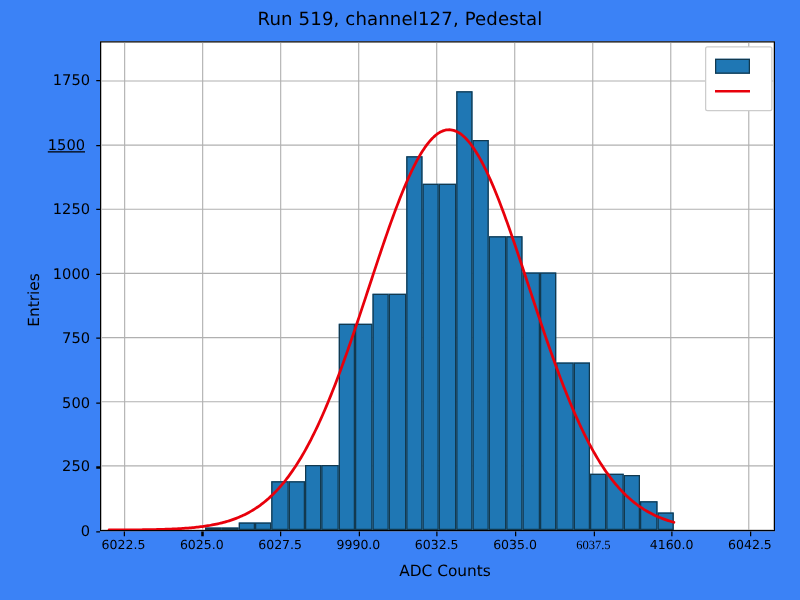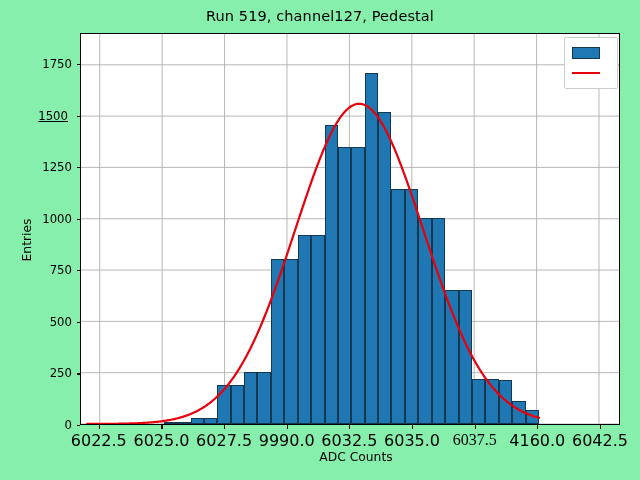--- a/index.html
+++ b/index.html
@@ -2,21 +2,21 @@
 <html><head>
 <meta charset="utf-8">
 <style>
   html,body{margin:0;padding:0;}
   body{
     width:640px;height:480px;
     background:#ffffff;
     font-family:"DejaVu Sans","Liberation Sans",sans-serif;
     overflow:hidden;
   }
-  #figure{position:relative;width:640px;height:480px;background:#86efac;}
+  #figure{position:relative;width:640px;height:480px;background:#3b82f6;}
 
   #chart-title{
     position:absolute;left:0;top:8px;width:640px;
     text-align:center;font-size:14.5px;color:#000;
     letter-spacing:.1px;
   }
 
   
   #plot-area{
     position:absolute;left:80px;top:33px;
@@ -38,21 +38,21 @@
   }
 
   
   .ytick-label{
     position:absolute;right:0;text-align:right;
     font-size:11.7px;color:#000;white-space:nowrap;
     transform:translateY(-50%);
   }
   .xtick-label{
     position:absolute;top:0;text-align:left;
-    font-size:16px;color:#000;white-space:nowrap;
+    font-size:10px;color:#000;white-space:nowrap;
     transform:translateX(-50%);
   }
   .ytick-mark{position:absolute;width:3.5px;height:1.1px;background:#000;}
   .xtick-mark{position:absolute;width:1.1px;height:3.5px;background:#000;}
 
   #ylabel{
     position:absolute;left:6px;top:50%;
     transform:translateY(-50%) rotate(-90deg);
     transform-origin:center center;
     font-size:12.3px;color:#000;white-space:nowrap;

